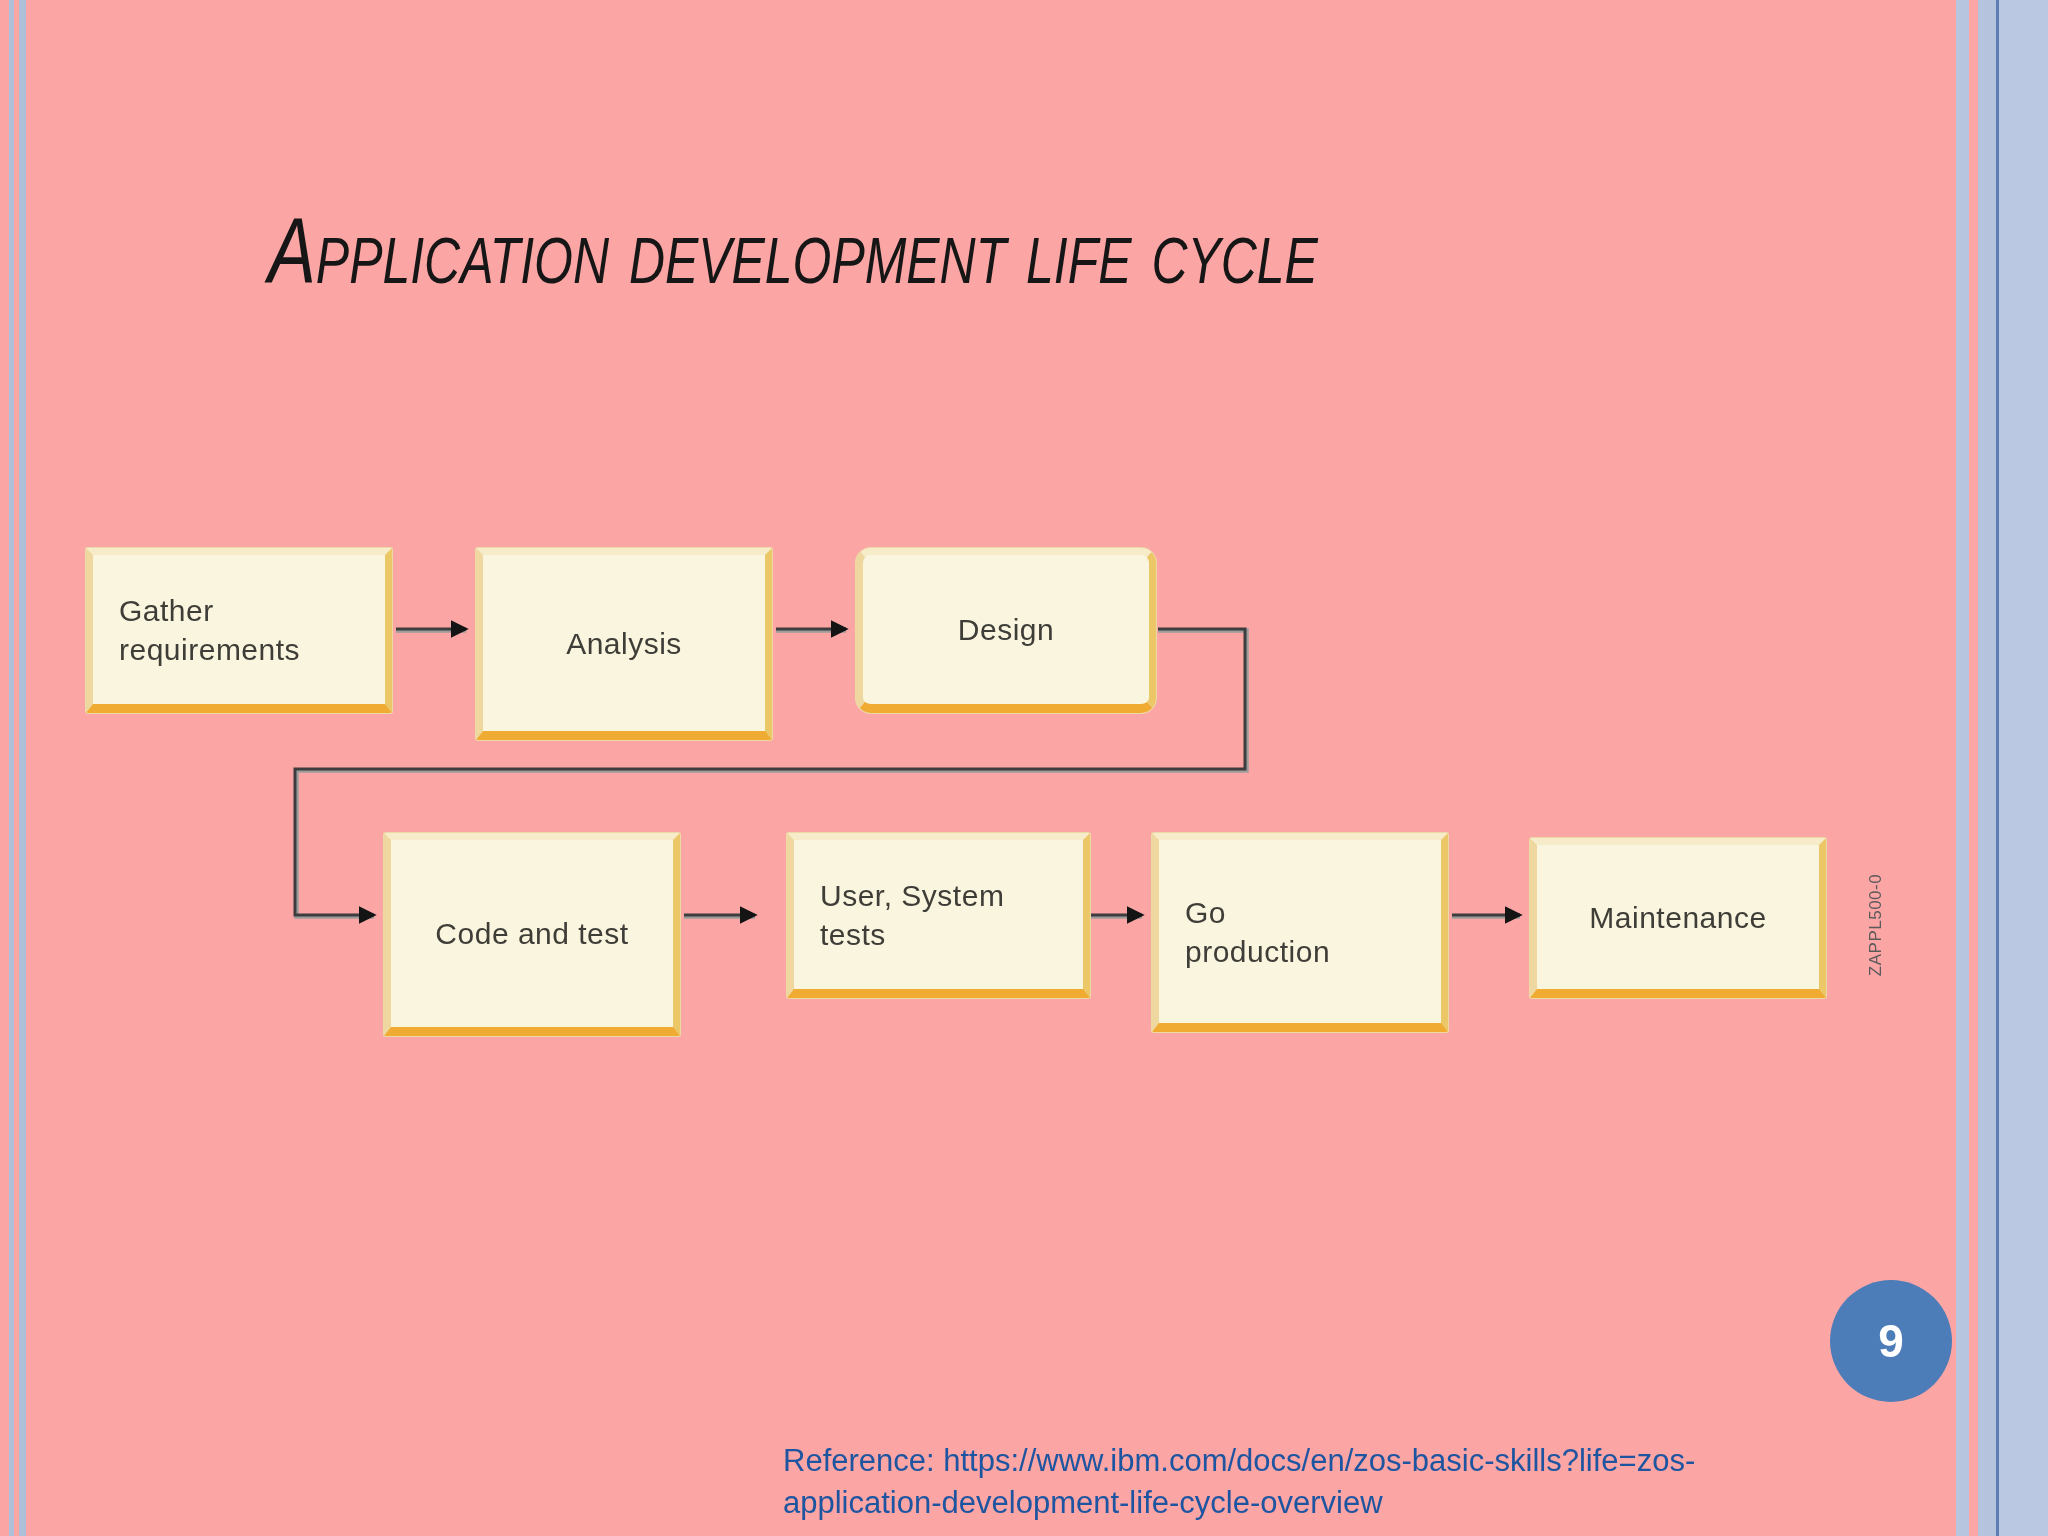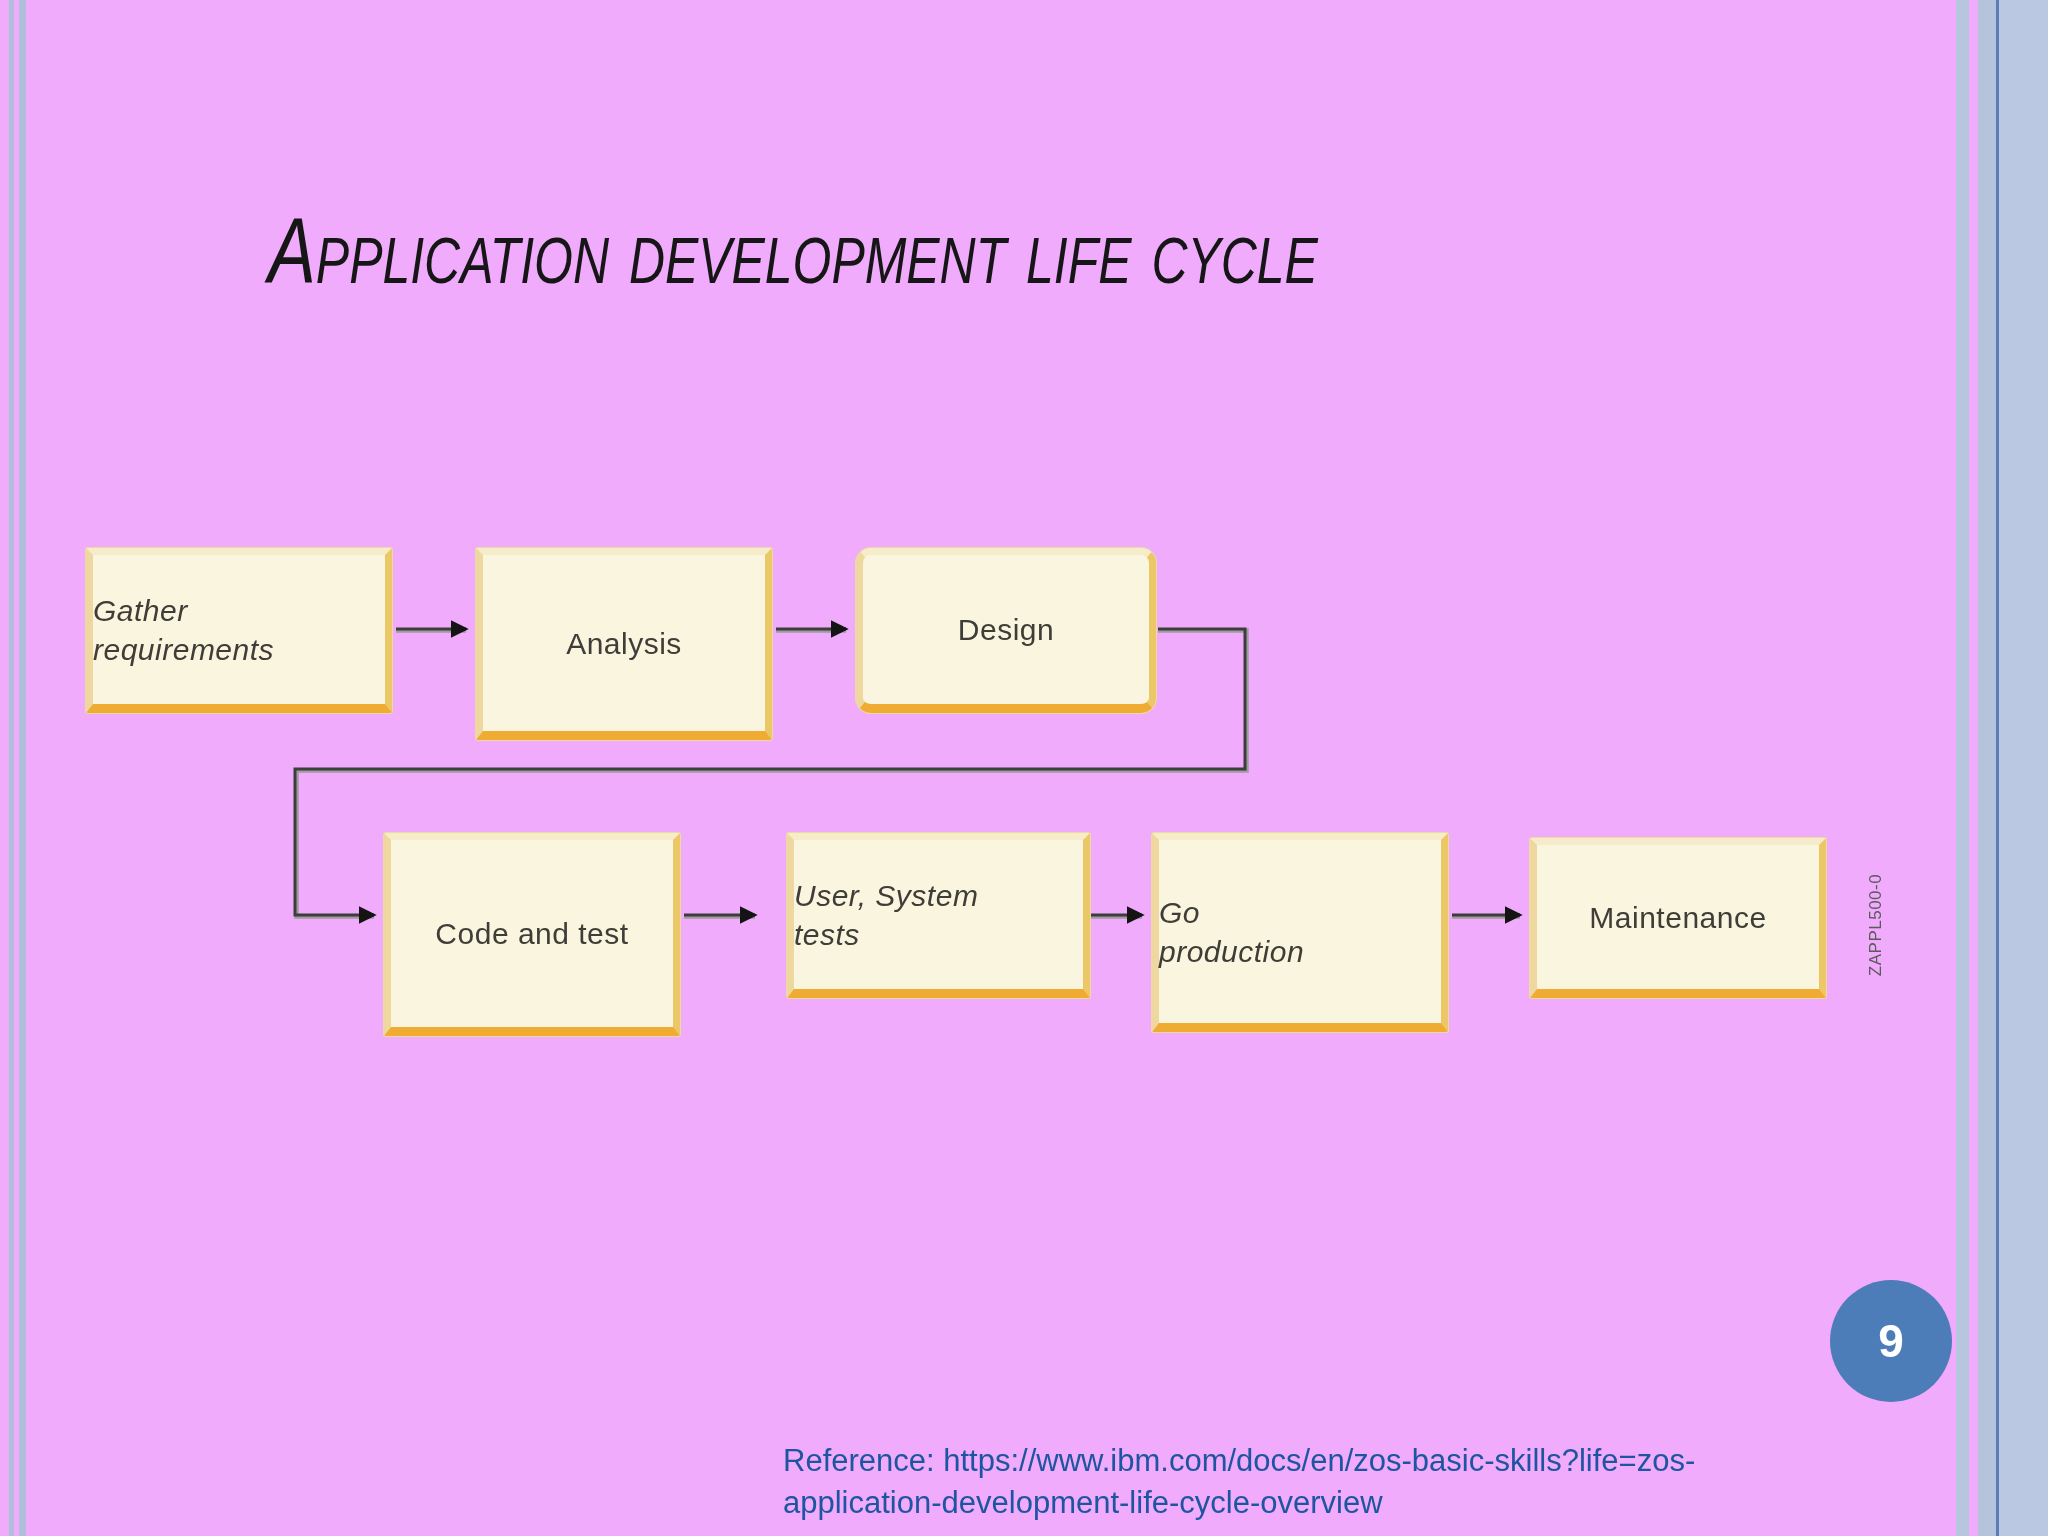--- a/index.html
+++ b/index.html
@@ -3,21 +3,21 @@
 <meta charset="utf-8">
 <style>
   * { margin: 0; padding: 0; box-sizing: border-box; }
   html, body { background: #ffffff; }
   body { font-family: "Liberation Sans", sans-serif; }
 
   .slide {
     position: relative;
     width: 2048px;
     height: 1536px;
-    background: #f0abfc;
+    background: #fca5a5;
     overflow: hidden;
   }
 
   
   .stripe { position: absolute; top: 0; height: 100%; }
   .stripe-l1 { left: 9px;    width: 5px;  background: #aebfda; }
   .stripe-l2 { left: 19px;   width: 7px;  background: #aebfda; }
   .stripe-r1 { left: 1956px; width: 13px; background: #b7c5de; }
   .stripe-r2 { left: 1978px; width: 18px; background: #b5c3dc; }
   .stripe-r3 { left: 1996px; width: 3px;  background: #5b7cb4; }
@@ -50,21 +50,21 @@
     border-width: 7px 7px 9px 7px;
     border-color: #f6ecca #ecc768 #f0ab33 #eed8a0;
     border-radius: 2px;
     box-shadow: 0 0 0 1px #ecd9a4;
     color: #3e3d38;
     font-size: 30px;
     letter-spacing: 0.5px;
     line-height: 1.3;
     white-space: pre-line;
   }
-  .fc-box.align-left  { justify-content: flex-start; text-align: left; font-style: italic; }
+  .fc-box.align-left  { justify-content: flex-start; padding-left: 26px; text-align: left; }
   .fc-box.align-center{ justify-content: center; text-align: center; }
 
   .box-gather      { left: 86px;   top: 548px; width: 306px; height: 165px; }
   .box-analysis    { left: 476px;  top: 548px; width: 296px; height: 192px; }
   .box-design      { left: 856px;  top: 548px; width: 300px; height: 165px; border-radius: 15px; }
   .box-code        { left: 384px;  top: 833px; width: 296px; height: 203px; }
   .box-user        { left: 787px;  top: 833px; width: 303px; height: 165px; }
   .box-go          { left: 1152px; top: 833px; width: 296px; height: 199px; }
   .box-maintenance { left: 1530px; top: 838px; width: 296px; height: 160px; }
 

